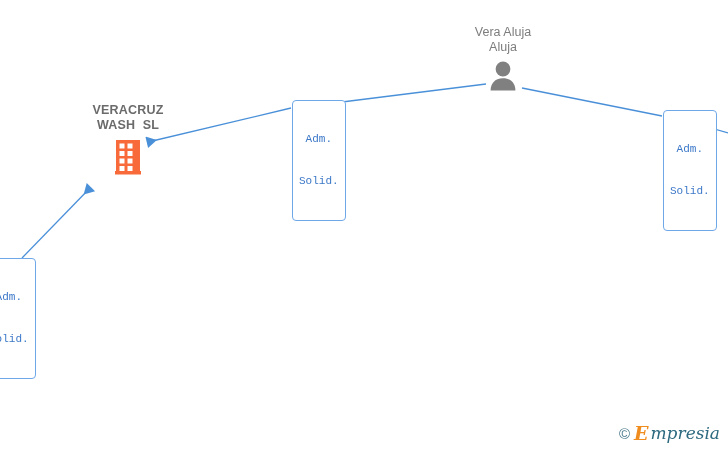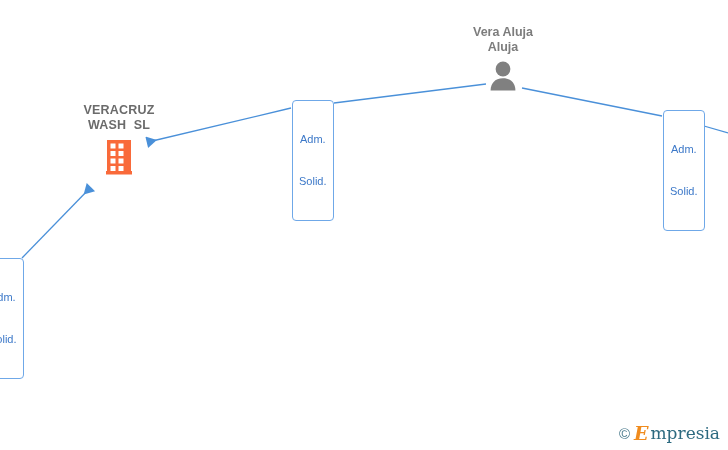--- a/index.html
+++ b/index.html
@@ -40,40 +40,41 @@
     text-align: center;
     white-space: pre;
   }
   .node-company .node-label {
     color: #6b6b6b;
     font-weight: bold;
     letter-spacing: 0.2px;
   }
   .node-person .node-label {
     color: #7d7d7d;
-    font-weight: bold;
+    font-weight: normal;
   }
   .node-icon {
     margin-top: 5px;
     line-height: 0;
   }
 
   
   .edge-label {
     position: absolute;
     box-sizing: border-box;
     border: 1px solid #6fa8e8;
     border-radius: 4px;
     background: #ffffff;
     color: #3c78c8;
     font-size: 11px;
     line-height: 14px;
     text-align: center;
     padding: 3px 6px 4px 6px;
     white-space: pre;
+    font-family: Liberation Mono, monospace;
   }
   .edge-label span {
     display: block;
   }
 
   
   #watermark {
     position: absolute;
     right: 8px;
     bottom: 7px;
@@ -91,20 +92,21 @@
     color: #f08b1d;
     font-family: "DejaVu Serif", serif;
     font-style: italic;
     font-weight: bold;
     font-size: 19px;
     line-height: 19px;
   }
   #watermark .wm-rest {
     color: #2d6a80;
     font-family: "DejaVu Serif", serif;
+    font-style: italic;
     font-size: 17px;
     line-height: 17px;
     margin-left: -2px;
   }
 </style>
 </head>
 <body>
 
 <div id="graph-canvas">
 
@@ -119,21 +121,21 @@
 
     <line x1="291" y1="108" x2="148" y2="142" stroke="#4a90d9" stroke-width="1.3" marker-end="url(#arrow-left)"></line>
 
     <line x1="522" y1="88" x2="662" y2="116" stroke="#4a90d9" stroke-width="1.3"></line>
 
     <line x1="704" y1="126" x2="728" y2="133" stroke="#4a90d9" stroke-width="1.3"></line>
 
     <line x1="22" y1="258" x2="90" y2="188" stroke="#4a90d9" stroke-width="1.3" marker-end="url(#arrow-left)"></line>
   </svg>
 
-  <div class="node node-company" style="left:59px; top:103px; width:120px;">
+  <div class="node node-company" style="left:68px; top:103px; width:120px;">
     <div class="node-label">VERACRUZ</div>
     <div class="node-label">WASH  SL</div>
     <div class="node-icon">
       <svg width="34" height="38" viewBox="0 0 34 38" aria-hidden="true">
         <rect x="5" y="2" width="24" height="31" fill="#f96a3a"></rect>
         <rect x="4" y="33" width="26" height="3.5" fill="#f96a3a"></rect>
         <rect x="8.5" y="5.5" width="5" height="5" fill="#ffffff"></rect>
         <rect x="16.5" y="5.5" width="5" height="5" fill="#ffffff"></rect>
         <rect x="8.5" y="13" width="5" height="5" fill="#ffffff"></rect>
         <rect x="16.5" y="13" width="5" height="5" fill="#ffffff"></rect>

